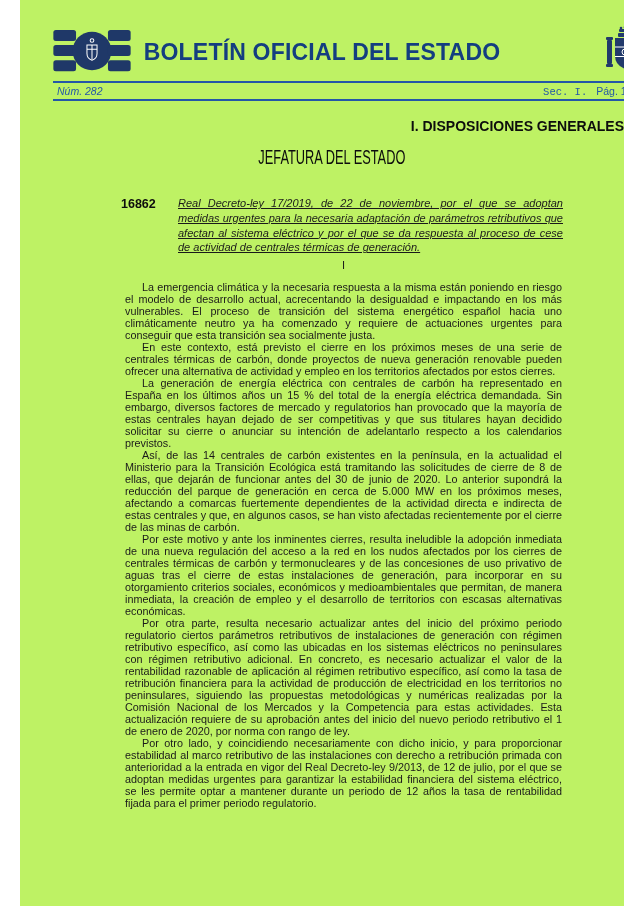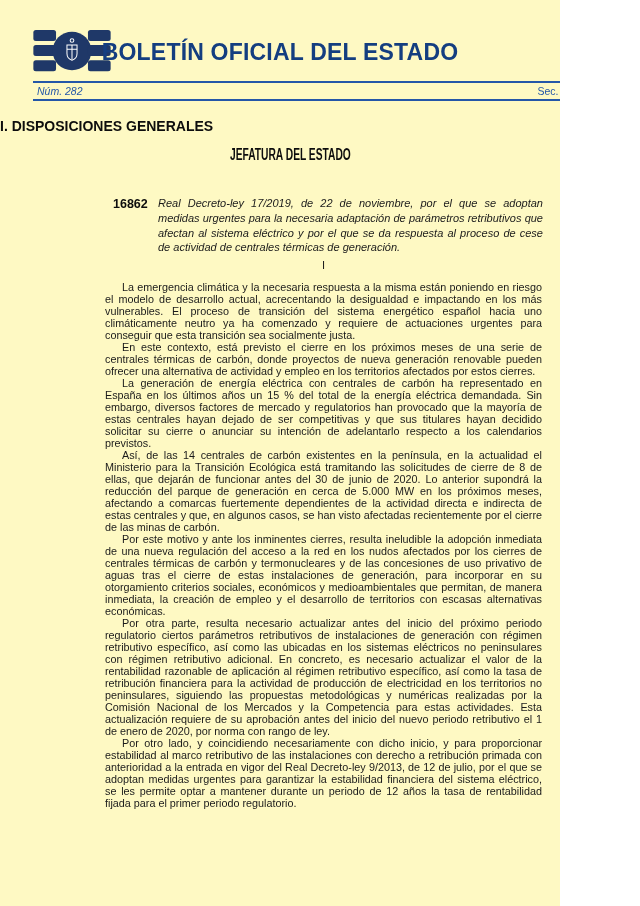--- a/index.html
+++ b/index.html
@@ -1,24 +1,25 @@
 <!DOCTYPE html>
 <html lang="es" style="--brand-navy: #1f3868; --brand-blue: #2457a8; --brand-blue-dark: #143e80; --body-text: #1a1a1a; --sidebar-text: #3a3a3a;"><head>
 <meta charset="utf-8">
 <style>
   html, body { margin: 0; padding: 0; background: #ffffff; }
 
   .page {
     position: relative;
-    width: 560px;
+    width: 604px;
     height: 906px;
-    background: #fef9c3;
+    background: #bef264;
     font-family: "Liberation Sans", sans-serif;
     color: var(--body-text, #1a1a1a);
     overflow: hidden;
+    margin-left: 20px;
   }
 
   
   .logo-svg {
     position: absolute;
     left: 33px; top: 30px;
     width: 78px; height: 42px;
   }
   .masthead-title {
     position: absolute;
@@ -47,67 +48,68 @@
   .meta-row {
     position: absolute;
     left: 33px; top: 85px;
     width: 602px; height: 13px;
     font-size: 10.5px;
     color: var(--brand-blue, #2457a8);
   }
   .meta-issue { position: absolute; left: 4px; top: 0; font-style: italic; }
   .meta-date  { position: absolute; left: 0; top: 0; width: 577px; text-align: center; }
   .meta-right { position: absolute; right: 0; top: 0; white-space: nowrap; }
-  .meta-right .meta-section { margin-right: 9px; }
+  .meta-right .meta-section { margin-right: 9px; font-family: Liberation Mono, monospace; }
 
   
   .section-heading {
     position: absolute;
     left: 0; right: 0; top: 118px;
-    text-align: left;
+    text-align: right;
     font-size: 14px;
     font-weight: 700;
     color: #0d0d0d;
   }
   .department-heading {
     position: absolute;
     left: 0; right: 0; top: 146px;
     text-align: center;
-    font-size: 16px;
-    font-weight: 700;
+    font-size: 20px;
+    font-weight: 400;
     color: #0d0d0d;
     white-space: nowrap;
     padding-left: 20px;
   }
   .department-heading .condense {
     display: inline-block;
     transform: scaleX(0.64);
     transform-origin: center;
   }
 
   
   .item {
     position: absolute;
     left: 97px; top: 196px;
     width: 446px;
   }
   .item-number {
     position: absolute;
-    left: 16px; top: 1px;
+    left: 4px; top: 1px;
     font-weight: 700;
     font-size: 12.5px;
     color: #0d0d0d;
   }
   .item-summary {
     margin: 0 0 0 61px;
     width: 385px;
     font-style: italic;
     font-size: 11px;
     line-height: 14.8px;
     text-align: justify;
+    text-decoration: underline;
   }
 
   
   .part-numeral {
     position: absolute;
     left: 105px; top: 259px;
     width: 437px;
     text-align: center;
     font-size: 11px;
   }

